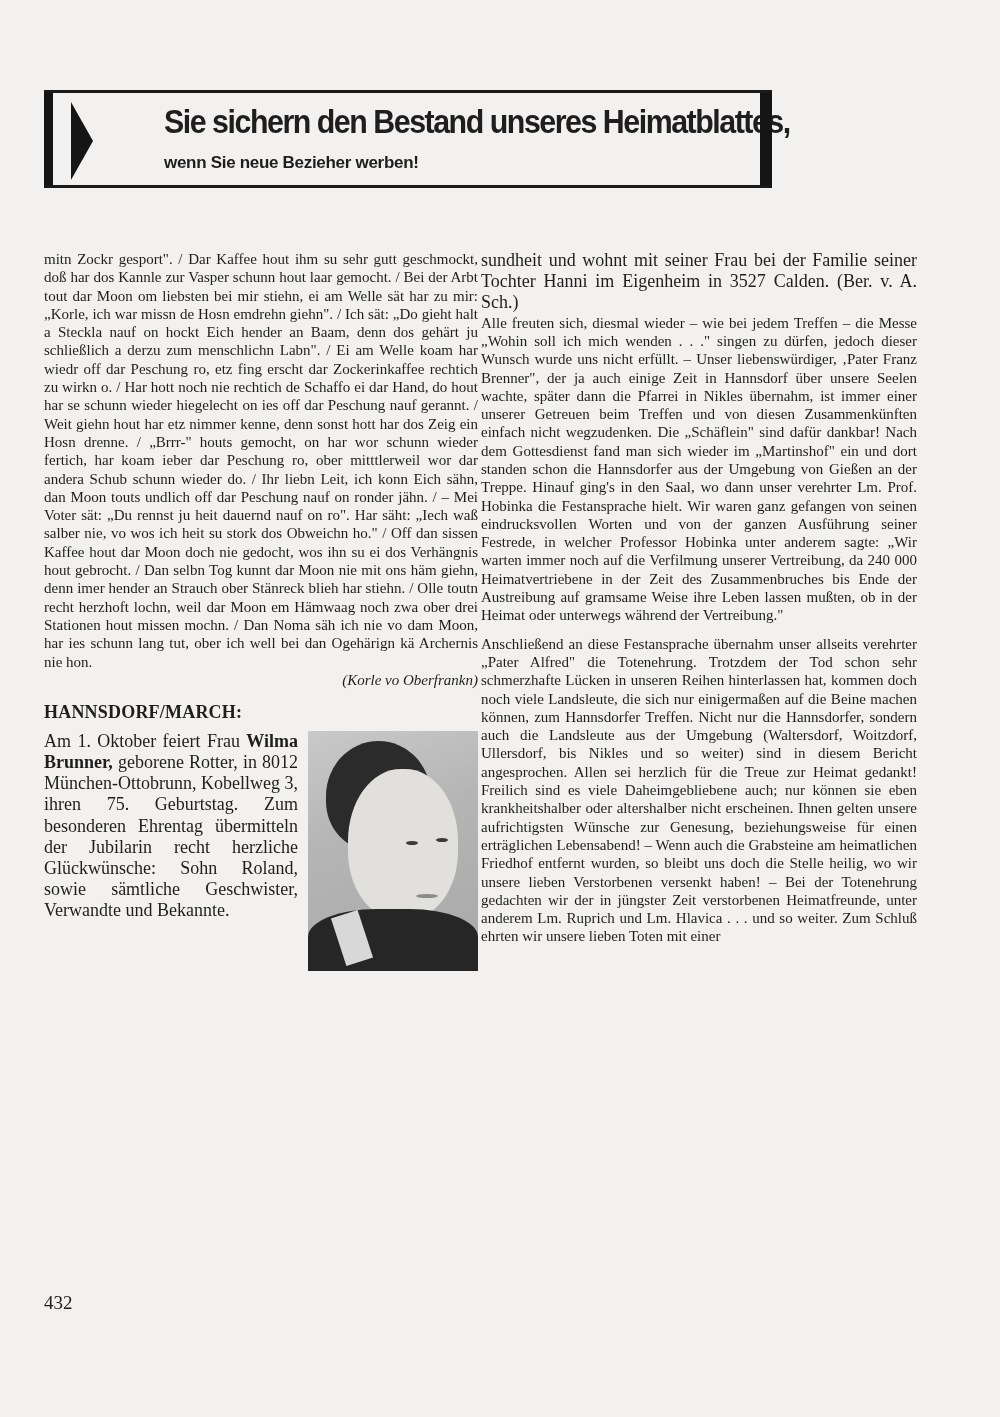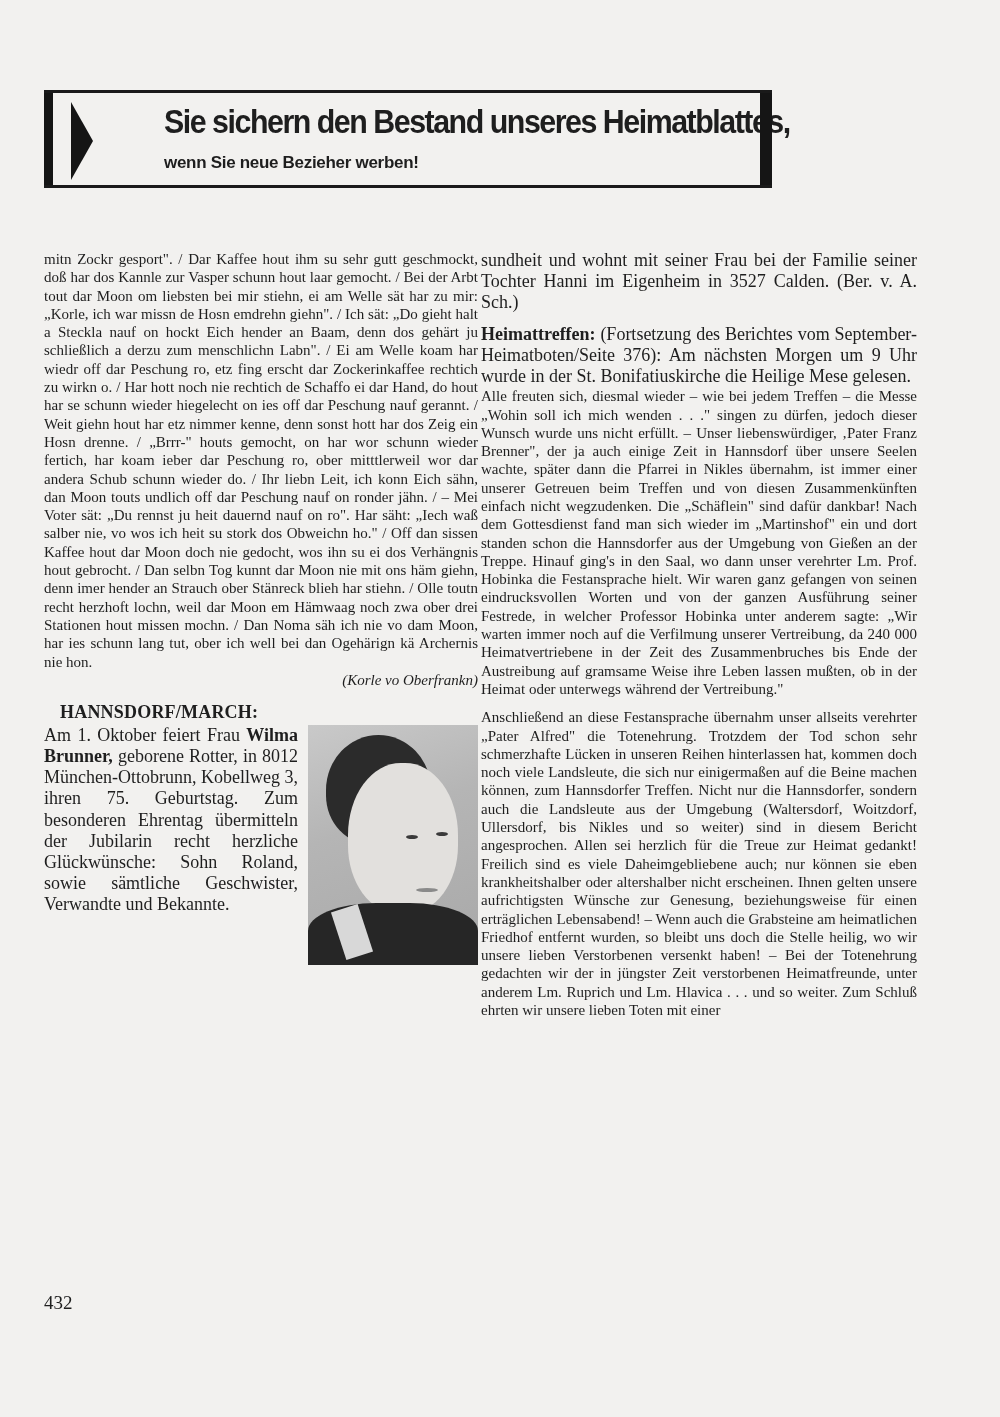--- a/index.html
+++ b/index.html
@@ -32,22 +32,22 @@
     font-family: "Liberation Sans", "DejaVu Sans", sans-serif;
     font-weight: bold; font-size: 17px; letter-spacing: -0.3px; white-space: nowrap;
   }
   .col { position: absolute; top: 250px; text-align: justify; }
   .col-left { left: 44px; width: 434px; }
   .col-right { left: 481px; width: 436px; }
   p { margin: 0; }
   .small { font-size: 15px; line-height: 18.3px; }
   .large { font-size: 18px; line-height: 21.2px; }
   .sig { text-align: right; font-size: 15px; line-height: 18px; font-style: italic; }
-  .heading { font-weight: bold; font-size: 18px; margin-top: 12px; line-height: 22px; letter-spacing: 0.2px; margin-left: 16px; }
-  .photo-wrap { margin-top: 2px; overflow: hidden; }
+  .heading { font-weight: bold; font-size: 18px; margin-top: 12px; line-height: 22px; letter-spacing: 0.2px; }
+  .photo-wrap { margin-top: 8px; overflow: hidden; }
   .photo {
     float: right; width: 170px; height: 240px; margin: 0 0 4px 10px;
     background: linear-gradient(160deg, #c9c9c9 0%, #b5b5b5 40%, #a8a8a8 100%);
     position: relative; overflow: hidden;
   }
   .photo .hair { position: absolute; left: 18px; top: 10px; width: 105px; height: 110px; border-radius: 50% 50% 40% 45%; background: #2b2b2b; }
   .photo .face { position: absolute; left: 40px; top: 38px; width: 110px; height: 150px; border-radius: 48% 48% 45% 45%; background: #e2e0dd; }
   .photo .eye1 { position: absolute; left: 98px; top: 110px; width: 12px; height: 4px; background: #3a3a3a; border-radius: 50%; }
   .photo .eye2 { position: absolute; left: 128px; top: 107px; width: 12px; height: 4px; background: #3a3a3a; border-radius: 50%; }
   .photo .mouth { position: absolute; left: 108px; top: 163px; width: 22px; height: 4px; background: #8a8a8a; border-radius: 50%; }
@@ -88,20 +88,17 @@
       <span>Am 1. Oktober feiert Frau</span>
       <span class="bold">Wilma Brunner,</span><span> geborene Rotter, in 8012 München-Ottobrunn, Kobellweg 3, ihren 75. Geburtstag. Zum besonderen Ehrentag übermitteln der Jubilarin recht herzliche Glückwünsche: Sohn Roland, sowie sämtliche Geschwister, Verwandte und Bekannte.</span>
     </p>
   </div>
 
 
 </div>
 
 <div class="col col-right">
   <p class="large">sundheit und wohnt mit seiner Frau bei der Familie seiner Tochter Hanni im Eigenheim in 3527 Calden. (Ber. v. A. Sch.)</p>
-  <p class="large gap">
-    <span class="bold">Heimattreffen:</span><span> (Fortsetzung des Berichtes vom September-Heimatboten/Seite 376): Am nächsten Morgen um 9 Uhr wurde in der St. Bonifatiuskirche die Heilige Mese gelesen.</span>
-  </p>
   <p class="small">Alle freuten sich, diesmal wieder – wie bei jedem Treffen – die Messe „Wohin soll ich mich wenden . . ." singen zu dürfen, jedoch dieser Wunsch wurde uns nicht erfüllt. – Unser liebenswürdiger, ‚Pater Franz Brenner", der ja auch einige Zeit in Hannsdorf über unsere Seelen wachte, später dann die Pfarrei in Nikles übernahm, ist immer einer unserer Getreuen beim Treffen und von diesen Zusammenkünften einfach nicht wegzudenken. Die „Schäflein" sind dafür dankbar! Nach dem Gottesdienst fand man sich wieder im „Martinshof" ein und dort standen schon die Hannsdorfer aus der Umgebung von Gießen an der Treppe. Hinauf ging's in den Saal, wo dann unser verehrter Lm. Prof. Hobinka die Festansprache hielt. Wir waren ganz gefangen von seinen eindrucksvollen Worten und von der ganzen Ausführung seiner Festrede, in welcher Professor Hobinka unter anderem sagte: „Wir warten immer noch auf die Verfilmung unserer Vertreibung, da 240 000 Heimatvertriebene in der Zeit des Zusammenbruches bis Ende der Austreibung auf gramsame Weise ihre Leben lassen mußten, ob in der Heimat oder unterwegs während der Vertreibung."</p>
   <p class="small gap">Anschließend an diese Festansprache übernahm unser allseits verehrter „Pater Alfred" die Totenehrung. Trotzdem der Tod schon sehr schmerzhafte Lücken in unseren Reihen hinterlassen hat, kommen doch noch viele Landsleute, die sich nur einigermaßen auf die Beine machen können, zum Hannsdorfer Treffen. Nicht nur die Hannsdorfer, sondern auch die Landsleute aus der Umgebung (Waltersdorf, Woitzdorf, Ullersdorf, bis Nikles und so weiter) sind in diesem Bericht angesprochen. Allen sei herzlich für die Treue zur Heimat gedankt! Freilich sind es viele Daheimgebliebene auch; nur können sie eben krankheitshalber oder altershalber nicht erscheinen. Ihnen gelten unsere aufrichtigsten Wünsche zur Genesung, beziehungsweise für einen erträglichen Lebensabend! – Wenn auch die Grabsteine am heimatlichen Friedhof entfernt wurden, so bleibt uns doch die Stelle heilig, wo wir unsere lieben Verstorbenen versenkt haben! – Bei der Totenehrung gedachten wir der in jüngster Zeit verstorbenen Heimatfreunde, unter anderem Lm. Ruprich und Lm. Hlavica . . . und so weiter. Zum Schluß ehrten wir unsere lieben Toten mit einer</p>
 </div>
 
 <div class="page-num">432</div>
 
 </body></html>

